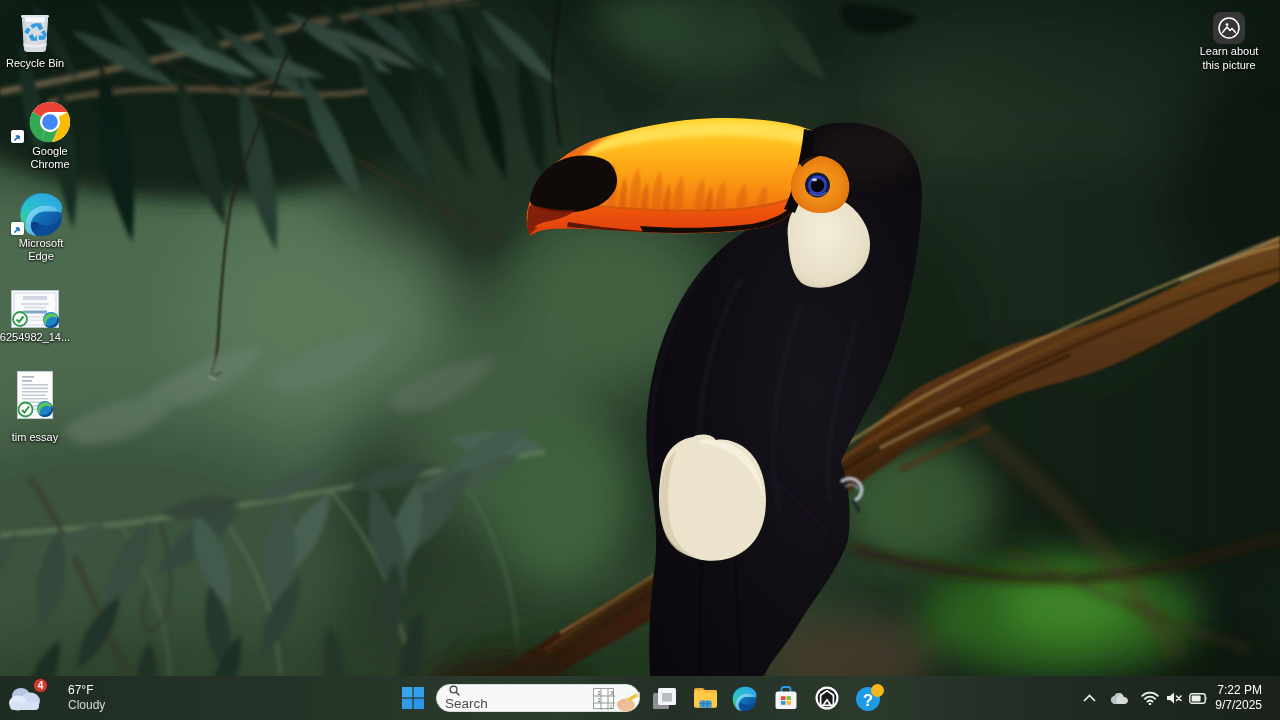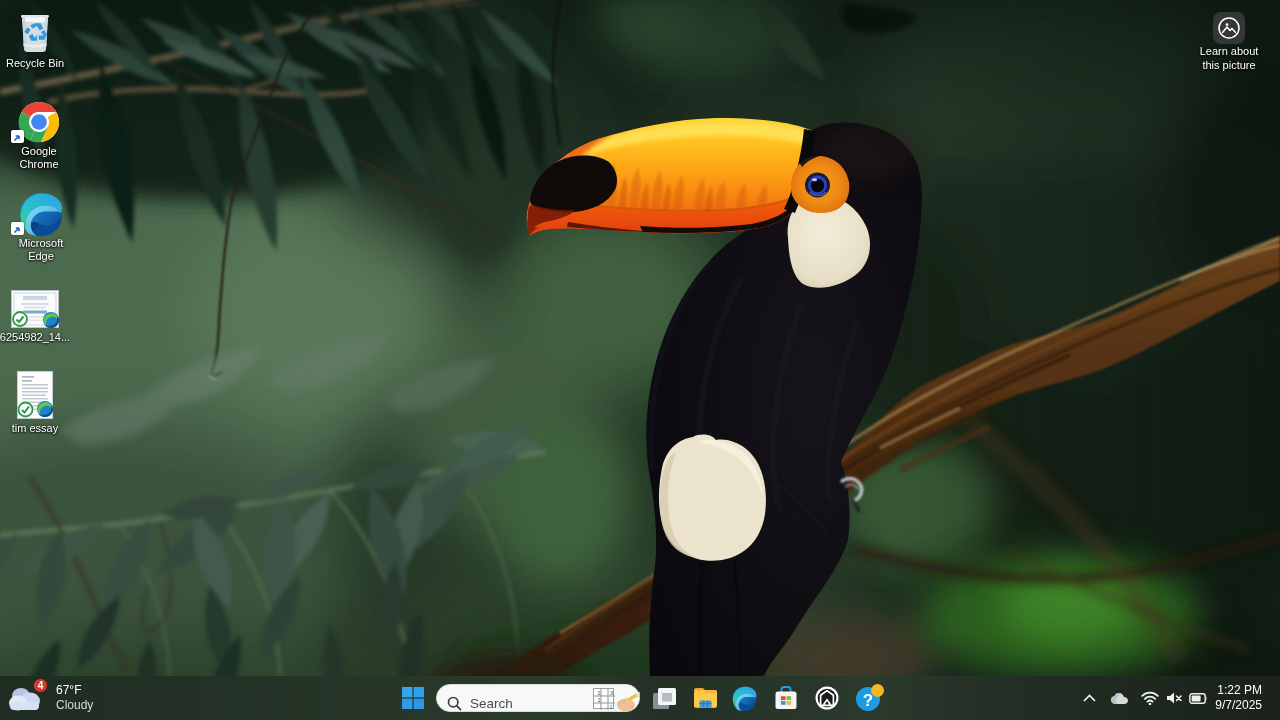--- a/index.html
+++ b/index.html
@@ -380,21 +380,21 @@
         <path d="M 20,12 L 24.5,12 L 26.8,16 L 23.8,17.8 L 21.6,14.1 L 17.8,16.3 L 16.2,13.5 Z"></path>
         <path d="M 27.6,17.5 L 29.8,21.4 L 27.6,25.4 L 23,25.4 L 23,22 L 27.2,22 L 24.8,19.2 Z"></path>
         <path d="M 21.6,21.6 L 21.6,26.2 L 17,26.2 L 14.8,22.4 L 17.8,20.6 L 19.8,24 Z"></path>
         <path d="M 13.6,15.4 L 16.4,17 L 14.2,20.9 L 11.2,19.1 Z"></path>
       </g>
       <path d="M 8,30 C 14,32 26,32 32,30 L 31.8,33 C 26,35 14,35 8.2,33 Z" fill="#ffffff" opacity="0.45"></path>
     </svg>
     <div style="margin-top:2px;">Recycle Bin</div>
   </div>
 
-  <div class="dicon" style="left:4px;top:100px;width:70px;">
+  <div class="dicon" style="left:15px;top:100px;width:70px;">
     <svg width="44" height="44" viewBox="0 0 44 44" style="display:block;margin:0 auto;">
       <circle cx="22" cy="22" r="20" fill="#fff"></circle>
       <path d="M 22,2 A 20,20 0 0 1 39.3,12 L 22,12 A 10,10 0 0 0 13.3,17 L 4.7,12 A 20,20 0 0 1 22,2 Z" fill="#ea4335"></path>
       <path d="M 39.3,12 A 20,20 0 0 1 24,41.9 L 30.7,27 A 10,10 0 0 0 30.6,17 L 39.3,12 Z" fill="#fbbc05"></path>
       <path d="M 4.7,12 L 13.3,17 A 10,10 0 0 0 17,30.6 L 13.4,41 A 20,20 0 0 1 4.7,12 Z" fill="#34a853"></path>
       <path d="M 24,41.9 A 20,20 0 0 1 13.4,41 L 17,30.6 A 10,10 0 0 0 30.7,27 Z" fill="#34a853"></path>
       <circle cx="22" cy="22" r="9.6" fill="#fff"></circle>
       <circle cx="22" cy="22" r="7.8" fill="#4285f4"></circle>
     </svg>
     <div style="margin-top:1px;">Google<br>Chrome</div>
@@ -476,21 +476,21 @@
       </g>
       <circle cx="8.5" cy="38.5" r="8" fill="#fff"></circle>
       <circle cx="8.5" cy="38.5" r="7" fill="none" stroke="#2d9a48" stroke-width="1.8"></circle>
       <path d="M 5,39 L 7.5,41.5 L 12,35.5" stroke="#2d9a48" stroke-width="2" fill="none"></path>
       <g transform="translate(20,30)">
         <circle cx="8" cy="8" r="8" fill="#1d83c9"></circle>
         <path d="M 16,8 C 16,12.4 12.4,16 8,16 C 5,16 2.4,14.5 1,12 C 2.6,13.7 5,14.5 7.5,14 C 11.5,13.4 14.2,10.3 14.2,6.8 C 14.2,5 13.2,3.2 11.5,2.4 C 14.2,3.4 16,5.5 16,8 Z" fill="#0c4f8f"></path>
         <path d="M 0.8,9.2 C 0.4,6 2.4,2.8 6,1.7 C 8.8,0.8 12,1.6 13.6,3.6 C 14.4,4.8 14.4,6 13.9,6.8 C 13.3,5.6 11.7,4.8 10,4.8 C 6.2,4.8 3.4,7.4 3,10.4 C 2.8,11.6 3,12.8 3.7,13.8 C 2.2,12.6 1,11 0.8,9.2 Z" fill="#5fc64f"></path>
       </g>
     </svg>
-    <div style="margin-top:3px;">tim essay</div>
+    <div style="margin-top:12px;">tim essay</div>
   </div>
 </div>
 
 <div id="learn" style="position:absolute;left:1197px;top:12px;width:64px;text-align:center;">
   <div style="width:32px;height:32px;margin:0 auto;border-radius:8px;background:rgba(58,58,58,0.92);display:flex;align-items:center;justify-content:center;">
     <svg width="24" height="24" viewBox="0 0 24 24">
       <circle cx="12" cy="12" r="10" fill="none" stroke="#fff" stroke-width="1.5"></circle>
       <circle cx="10" cy="8.6" r="1.4" fill="#fff"></circle>
       <path d="M 5.5,16.5 L 10,11 L 13,14.5 L 15,12.5 L 18.5,16.5" fill="none" stroke="#fff" stroke-width="1.5" stroke-linejoin="round" stroke-linecap="round"></path>
     </svg>
@@ -503,37 +503,37 @@
   <div class="tbi" style="left:10px;width:110px;justify-content:flex-start;">
     <div style="position:relative;width:34px;height:30px;">
       <svg width="34" height="26" viewBox="0 0 34 26" style="position:absolute;left:-2px;bottom:1px;">
         <ellipse cx="13" cy="10" rx="9" ry="8" fill="#b6c6e2"></ellipse>
         <ellipse cx="22" cy="15" rx="10" ry="8.5" fill="#ccd9f1"></ellipse>
         <ellipse cx="10" cy="17" rx="9" ry="7.5" fill="#e2eaf8"></ellipse>
         <rect x="2" y="16" width="29" height="8" rx="4" fill="#d6e1f4"></rect>
       </svg>
       <div style="position:absolute;right:-4px;top:-5px;width:15px;height:15px;border-radius:50%;background:#d23c2c;border:1px solid #3a2020;color:#fff;font-size:10px;line-height:13px;text-align:center;font-weight:bold;">4</div>
     </div>
-    <div style="margin-left:12px;color:#fff;font-size:12px;line-height:15px;">
+    <div style="margin-left:24px;color:#fff;font-size:12px;line-height:15px;">
       <div>67°F</div>
       <div style="color:#d5ddd5;text-align:center;">Cloudy</div>
     </div>
   </div>
 
   <div class="tbi" style="left:401px;width:23px;">
     <svg width="22" height="22" viewBox="0 0 22 22">
       <rect x="0" y="0" width="10.4" height="10.4" fill="#37a5ee"></rect>
       <rect x="11.6" y="0" width="10.4" height="10.4" fill="#31a0ec"></rect>
       <rect x="0" y="11.6" width="10.4" height="10.4" fill="#2f9ceb"></rect>
       <rect x="11.6" y="11.6" width="10.4" height="10.4" fill="#2c97e8"></rect>
     </svg>
   </div>
 
   <div class="tbi" style="left:436px;width:204px;">
-    <div style="position:relative;width:204px;height:28px;border-radius:14px;background:#f7f8f8;border:1px solid #d8dcd8;display:flex;align-items:flex-end;">
+    <div style="position:relative;width:204px;height:28px;border-radius:14px;background:#f7f8f8;border:1px solid #d8dcd8;display:flex;align-items:flex-start;flex-direction:column;">
       <svg width="15" height="15" viewBox="0 0 15 15" style="margin-left:10px;">
         <circle cx="6.2" cy="6.2" r="4.7" fill="none" stroke="#3b3b3b" stroke-width="1.7"></circle>
         <path d="M 9.8,9.8 L 13.6,13.6" stroke="#3b3b3b" stroke-width="1.7" stroke-linecap="round"></path>
       </svg>
       <span style="margin-left:8px;font-size:13.5px;color:#4b4b4b;">Search</span>
       <div style="position:absolute;right:25px;top:3px;width:21px;height:21px;background:#fff;border:1px solid #9aa29a;">
         <svg width="21" height="21" viewBox="0 0 21 21">
           <path d="M 7,0 L 7,21 M 14,0 L 14,21 M 0,7 L 21,7 M 0,14 L 21,14" stroke="#8f978f" stroke-width="1"></path>
           <text x="3.5" y="5.8" font-size="5.5" fill="#555" font-family="Liberation Sans,sans-serif">2</text>
           <text x="16" y="5.8" font-size="5.5" fill="#555" font-family="Liberation Sans,sans-serif">3</text>
@@ -638,17 +638,17 @@
   </div>
   <div class="tbi" style="left:1186px;width:24px;">
     <svg width="19" height="11" viewBox="0 0 19 11">
       <rect x="0.8" y="0.8" width="15.4" height="9.4" rx="2.2" fill="none" stroke="#eef1ee" stroke-width="1.4"></rect>
       <rect x="2.6" y="2.6" width="9" height="5.8" rx="1" fill="#eef1ee"></rect>
       <path d="M 17.6,3.6 C 18.3,3.9 18.3,7.1 17.6,7.4 Z" fill="#eef1ee"></path>
     </svg>
   </div>
   <div class="tbi" style="left:1210px;width:60px;">
     <div style="width:100%;text-align:right;color:#fff;font-size:12px;line-height:15px;padding-right:8px;">
-      <div>1:22 PM</div>
+      <div>7:22 PM</div>
       <div>9/7/2025</div>
     </div>
   </div>
 </div>
 
 </body></html>

